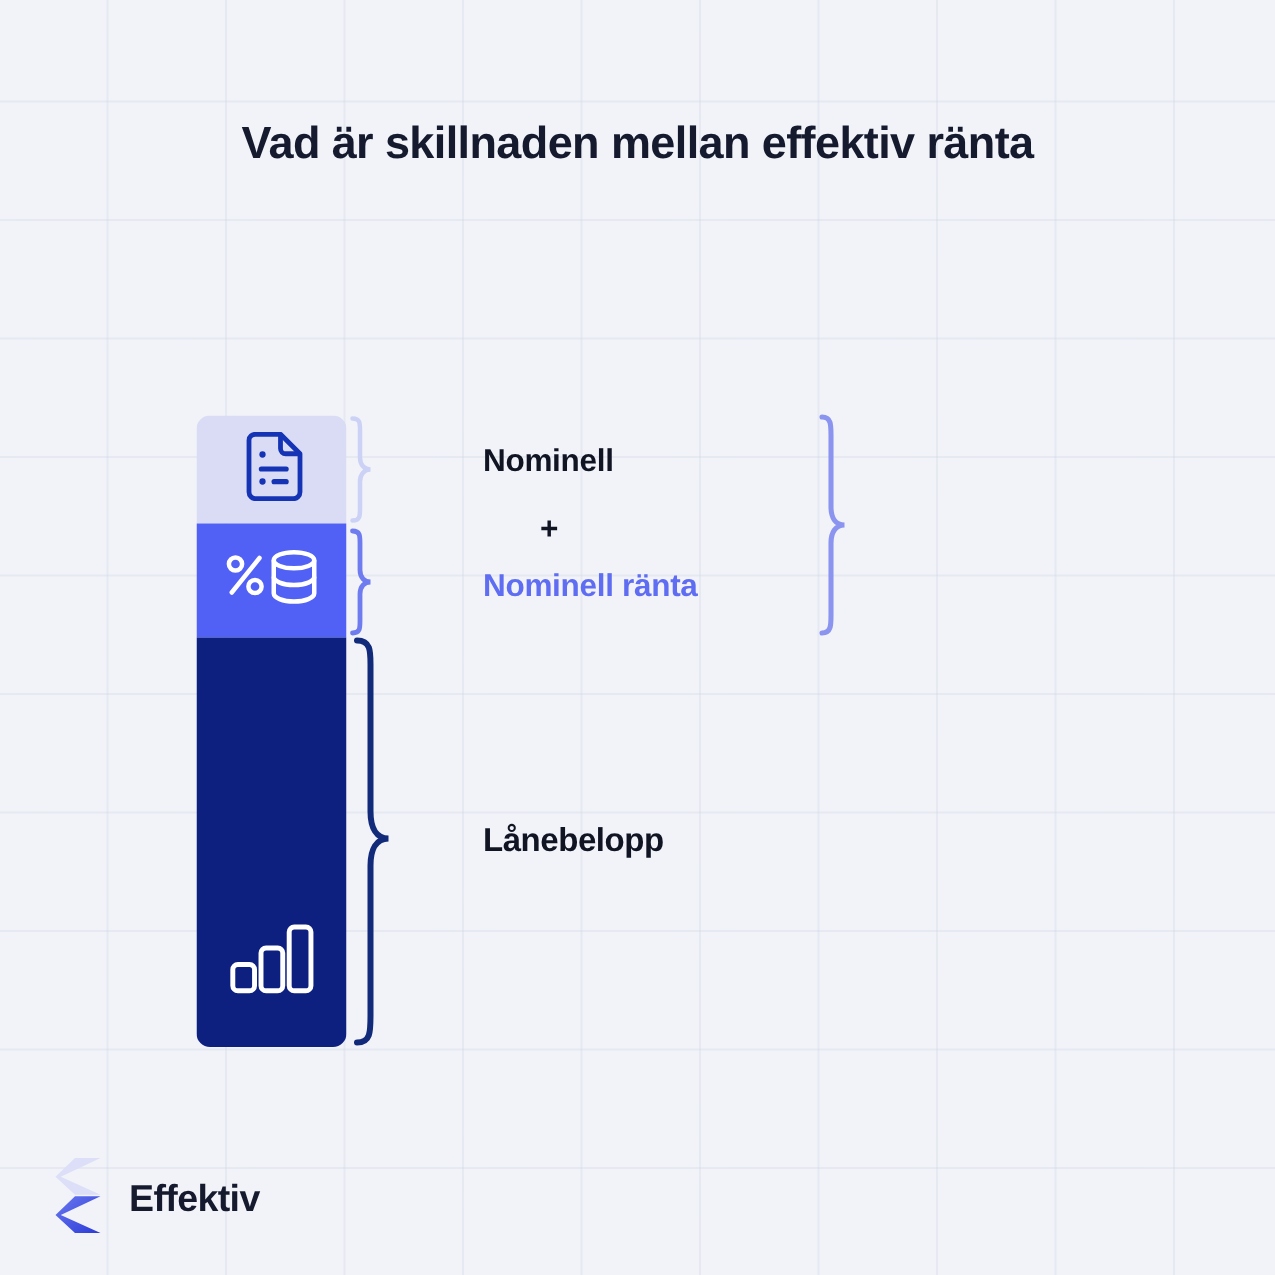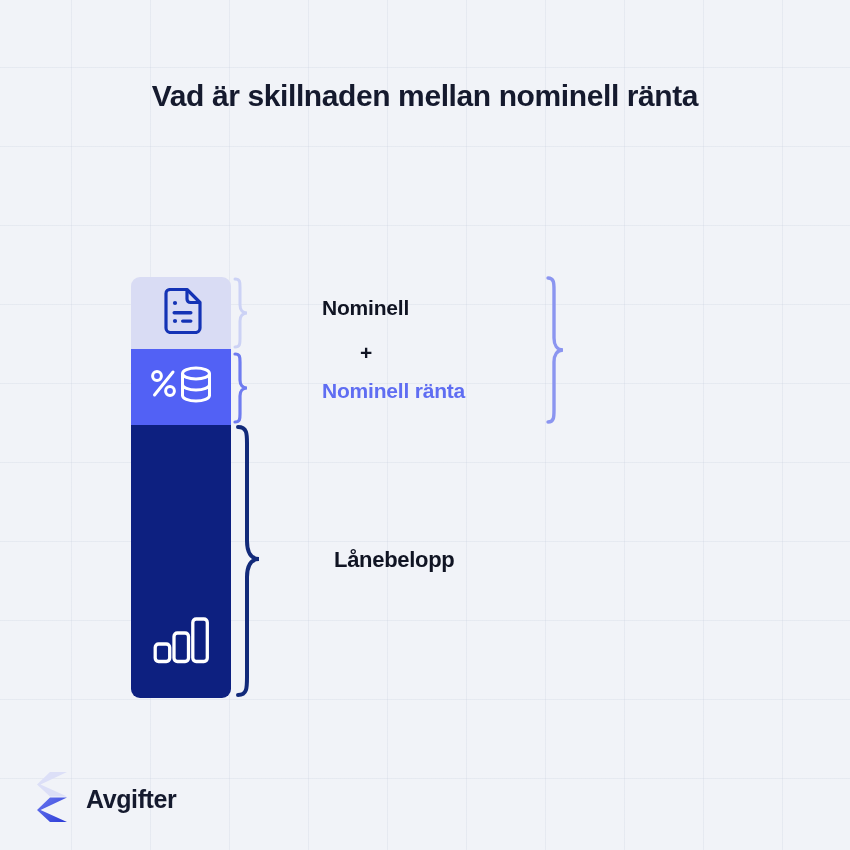--- a/index.html
+++ b/index.html
@@ -80,21 +80,21 @@
     left:322px; top:379px;
     font-size:21px; color:#5f6df2;
     letter-spacing:-0.2px;
   }
   #lbl-effektiv {
     left:595px; top:338px;
     font-size:22px; color:#1436c8;
     letter-spacing:-0.3px;
   }
   #lbl-lanebelopp {
-    left:334px; top:547px;
+    left:322px; top:547px;
     font-size:22px; color:#101423;
     letter-spacing:-0.3px;
   }
 
   
   #logo {
     position:absolute;
     left:36px; top:771px;
     display:flex; align-items:center; gap:14px;
   }
@@ -102,21 +102,21 @@
     font-size:25px; font-weight:bold;
     color:#151a2e; letter-spacing:-0.4px;
   }
 </style>
 </head>
 <body>
 
 <div id="stage">
 
   <div id="title">
-    <span class="line">Vad är skillnaden mellan nominell ränta</span>
+    <span class="line">Vad är skillnaden mellan effektiv ränta</span>
   </div>
 
   <div id="bar">
 
     <div class="seg" id="seg-fees" style="background:#d9dcf4;">
       <span class="icon-wrap">
         <svg width="42" height="46" viewBox="0 0 42 46" fill="none">
           <path d="M6 5.5 C6 3 8 1.5 10.5 1.5 L27 1.5 L40 14.5 L40 40 C40 42.5 38 44.5 35.5 44.5 L10.5 44.5 C8 44.5 6 42.5 6 40 Z" stroke="#1433b5" stroke-width="3.2" stroke-linejoin="round"></path>
           <path d="M27 1.5 L27 11 C27 13 28.5 14.5 30.5 14.5 L40 14.5" stroke="#1433b5" stroke-width="3.2" stroke-linejoin="round" fill="none"></path>
           <circle cx="15" cy="15" r="2.1" fill="#1433b5"></circle>
@@ -186,16 +186,16 @@
         <defs>
           <linearGradient id="gLo" x1="0" y1="0" x2="1" y2="1">
             <stop offset="0%" stop-color="#6b79f0"></stop>
             <stop offset="100%" stop-color="#2b3bd6"></stop>
           </linearGradient>
         </defs>
         <path d="M31 1 L4.5 13.5 L31 25.5 L14 25.5 L1 13.5 L14 1 Z" fill="#dcdff7"></path>
         <path d="M31 26.5 L4.5 39 L31 51 L14 51 L1 39 L14 26.5 Z" fill="url(#gLo)"></path>
       </svg>
     </span>
-    <span id="logo-text">Avgifter</span>
+    <span id="logo-text">Effektiv</span>
   </div>
 
 </div>
 
 </body></html>

